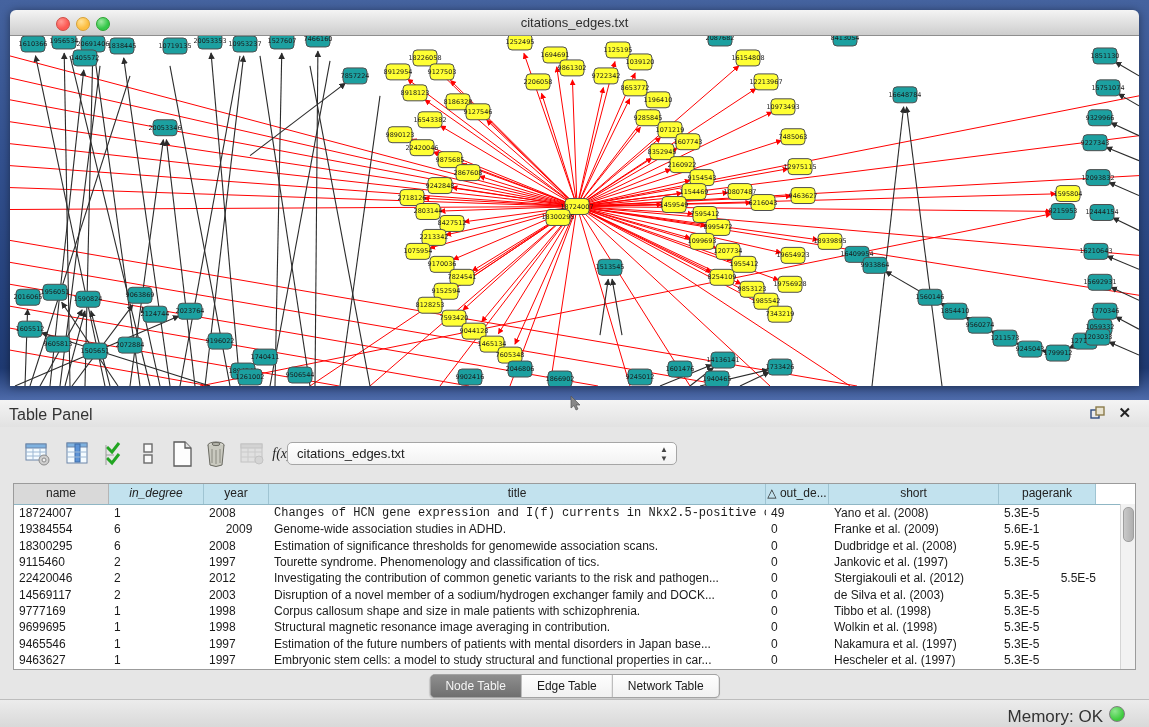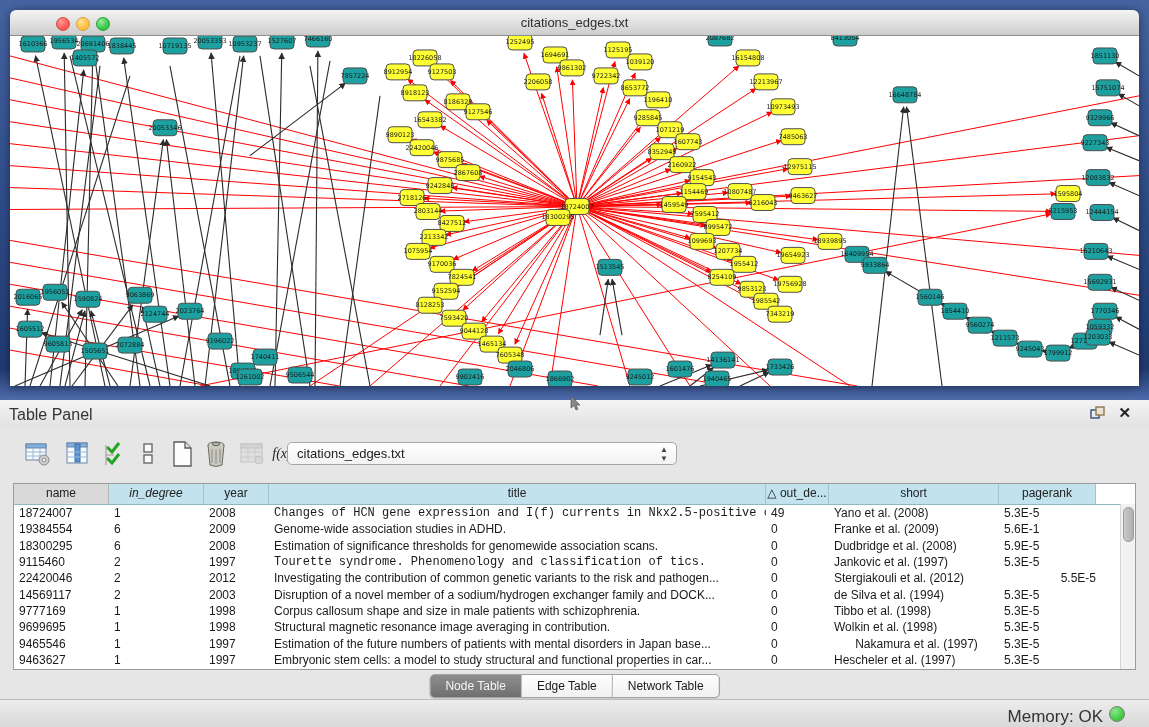--- a/index.html
+++ b/index.html
@@ -599,60 +599,60 @@
           <div class="td" style="width: 95px;">1</div>
           <div class="td" style="width: 65px;">2008</div>
           <div class="td" style="width: 497px; font-family: Liberation Mono, monospace;">Changes of HCN gene expression and I(f) currents in Nkx2.5-positive cardiomyoc...</div>
           <div class="td" style="width: 63px;">49</div>
           <div class="td" style="width: 170px;">Yano et al. (2008)</div>
           <div class="td" style="width: 97px;">5.3E-5</div>
         </div>
         <div class="tr">
           <div class="td" style="width: 95px;">19384554</div>
           <div class="td" style="width: 95px;">6</div>
-          <div class="td" style="width: 65px;">2009</div>
+          <div class="td" style="width: 65px; text-align: center;">2009</div>
           <div class="td" style="width: 497px;">Genome-wide association studies in ADHD.</div>
           <div class="td" style="width: 63px;">0</div>
           <div class="td" style="width: 170px;">Franke et al. (2009)</div>
           <div class="td" style="width: 97px;">5.6E-1</div>
         </div>
         <div class="tr">
           <div class="td" style="width: 95px;">18300295</div>
           <div class="td" style="width: 95px;">6</div>
           <div class="td" style="width: 65px;">2008</div>
           <div class="td" style="width: 497px;">Estimation of significance thresholds for genomewide association scans.</div>
           <div class="td" style="width: 63px;">0</div>
           <div class="td" style="width: 170px;">Dudbridge et al. (2008)</div>
           <div class="td" style="width: 97px;">5.9E-5</div>
         </div>
         <div class="tr">
           <div class="td" style="width: 95px;">9115460</div>
           <div class="td" style="width: 95px;">2</div>
           <div class="td" style="width: 65px;">1997</div>
-          <div class="td" style="width: 497px; font-family: Liberation Mono, monospace;">Tourette syndrome. Phenomenology and classification of tics.</div>
+          <div class="td" style="width: 497px;">Tourette syndrome. Phenomenology and classification of tics.</div>
           <div class="td" style="width: 63px;">0</div>
           <div class="td" style="width: 170px;">Jankovic et al. (1997)</div>
           <div class="td" style="width: 97px;">5.3E-5</div>
         </div>
         <div class="tr">
           <div class="td" style="width: 95px;">22420046</div>
           <div class="td" style="width: 95px;">2</div>
           <div class="td" style="width: 65px;">2012</div>
           <div class="td" style="width: 497px;">Investigating the contribution of common genetic variants to the risk and pathogen...</div>
           <div class="td" style="width: 63px;">0</div>
           <div class="td" style="width: 170px;">Stergiakouli et al. (2012)</div>
           <div class="td" style="width: 97px; text-align: right;">5.5E-5</div>
         </div>
         <div class="tr">
           <div class="td" style="width: 95px;">14569117</div>
           <div class="td" style="width: 95px;">2</div>
           <div class="td" style="width: 65px;">2003</div>
           <div class="td" style="width: 497px;">Disruption of a novel member of a sodium/hydrogen exchanger family and DOCK...</div>
           <div class="td" style="width: 63px;">0</div>
-          <div class="td" style="width: 170px;">de Silva et al. (1994)</div>
+          <div class="td" style="width: 170px;">de Silva et al. (2003)</div>
           <div class="td" style="width: 97px;">5.3E-5</div>
         </div>
         <div class="tr">
           <div class="td" style="width: 95px;">9777169</div>
           <div class="td" style="width: 95px;">1</div>
           <div class="td" style="width: 65px;">1998</div>
           <div class="td" style="width: 497px;">Corpus callosum shape and size in male patients with schizophrenia.</div>
           <div class="td" style="width: 63px;">0</div>
           <div class="td" style="width: 170px;">Tibbo et al. (1998)</div>
           <div class="td" style="width: 97px;">5.3E-5</div>
@@ -665,21 +665,21 @@
           <div class="td" style="width: 63px;">0</div>
           <div class="td" style="width: 170px;">Wolkin et al. (1998)</div>
           <div class="td" style="width: 97px;">5.3E-5</div>
         </div>
         <div class="tr">
           <div class="td" style="width: 95px;">9465546</div>
           <div class="td" style="width: 95px;">1</div>
           <div class="td" style="width: 65px;">1997</div>
           <div class="td" style="width: 497px;">Estimation of the future numbers of patients with mental disorders in Japan base...</div>
           <div class="td" style="width: 63px;">0</div>
-          <div class="td" style="width: 170px; text-align: center;">Nakamura et al. (1997)</div>
+          <div class="td" style="width: 170px;">Nakamura et al. (1997)</div>
           <div class="td" style="width: 97px;">5.3E-5</div>
         </div>
         <div class="tr">
           <div class="td" style="width: 95px;">9463627</div>
           <div class="td" style="width: 95px;">1</div>
           <div class="td" style="width: 65px;">1997</div>
           <div class="td" style="width: 497px;">Embryonic stem cells: a model to study structural and functional properties in car...</div>
           <div class="td" style="width: 63px;">0</div>
           <div class="td" style="width: 170px;">Hescheler et al. (1997)</div>
           <div class="td" style="width: 97px;">5.3E-5</div>

